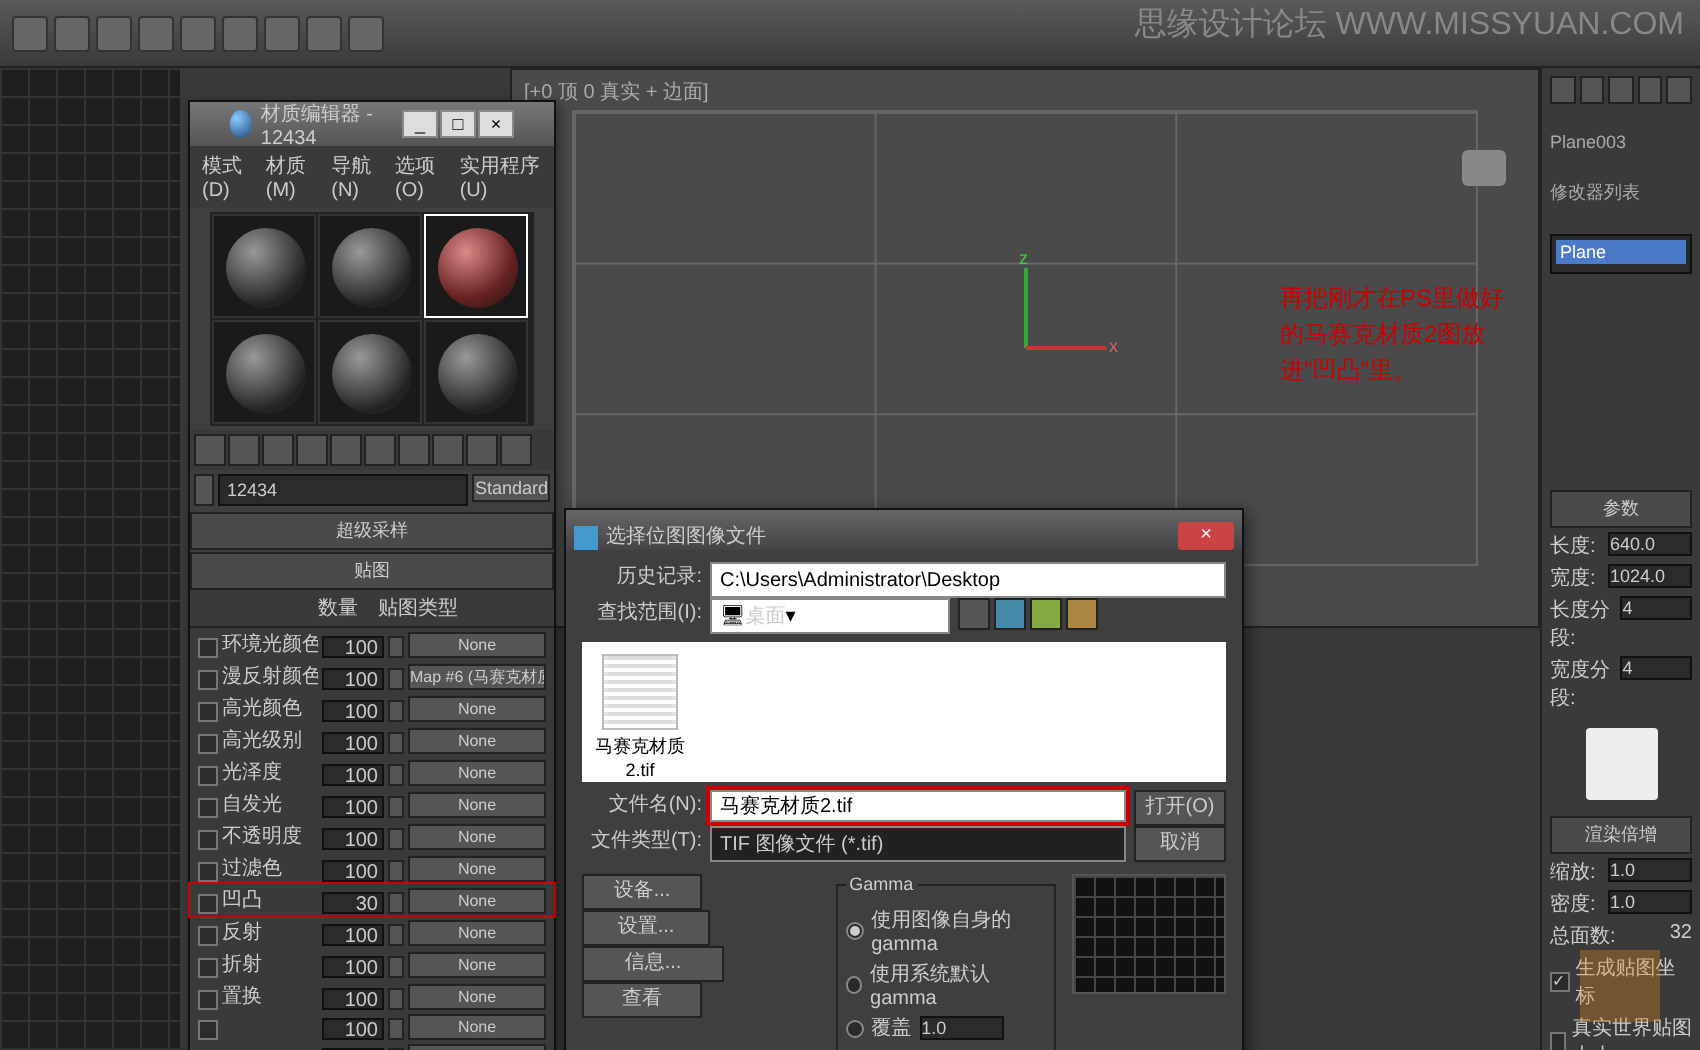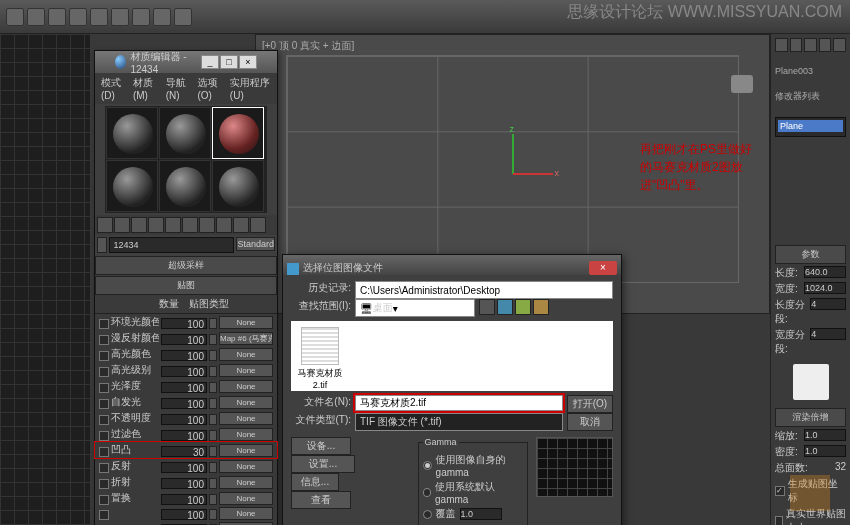--- a/index.html
+++ b/index.html
@@ -49,21 +49,21 @@
 .matname input{flex:1;background:#2a2a2a;border:1px solid #111;color:#ccc;padding:1px 3px;font-size:9px}
 .matname .mtb{width:50px;height:14px;background:#555;border:1px solid #222;text-align:center;font-size:9px;line-height:12px}
 .rollhead{background:#4a4a4a;text-align:center;padding:2px;font-size:9px;border:1px solid #222;margin-top:1px}
 .maplist{background:#3a3a3a}
 .maphdr{display:flex;font-size:9px;padding:2px 4px;border-bottom:1px solid #222}
 .maphdr span:first-child{width:60px}
 .maphdr span:nth-child(2){width:30px}
 .maprow{display:flex;align-items:flex-end;padding:1px 4px;font-size:9px;gap:2px}
 .maprow .cb{width:10px;height:10px;border:1px solid #777;background:#2a2a2a;flex-shrink:0}
 .maprow .nm{width:48px;overflow:hidden;white-space:nowrap}
-.maprow .amt{width:46px;height:11px;background:#2a2a2a;border:1px solid #111;text-align:right;padding-right:2px}
+.maprow .amt{width:31px;height:11px;background:#2a2a2a;border:1px solid #111;text-align:right;padding-right:2px}
 .maprow .sp{width:8px;height:11px;background:#555;border:1px solid #222}
 .maprow .btn{flex:1;height:13px;background:#555;border:1px solid #222;text-align:center;overflow:hidden;white-space:nowrap;font-size:8px;line-height:11px}
 .maprow.hl{outline:1px solid #c00}
 
 .filedlg{position:absolute;left:282px;top:254px;width:340px;background:#3f3f3f;border:1px solid #111;z-index:40;box-shadow:2px 2px 8px rgba(0,0,0,.5)}
 .fdtitle{background:linear-gradient(#666,#444);height:20px;display:flex;align-items:flex-end;padding:0 4px;color:#ddd}
 .fdtitle .ico{width:12px;height:12px;background:#49c;margin-right:4px}
 .fdtitle .x{margin-left:auto;width:28px;height:14px;background:#c94343;color:#fff;text-align:center;border-radius:2px;line-height:14px}
 .fdbody{padding:6px 8px}
 .fdrow{display:flex;align-items:flex-start;gap:4px;margin:0 0}
@@ -382,21 +382,21 @@
     </div>
     <div class="fdgamma">
       <div class="fdgleft">
         <div class="fdrow">
             <div class="fdbtn" style="width:60px">设备...</div>
           </div>
         <div class="fdrow">
             <div class="fdbtn" style="width:64px">设置...</div>
           </div>
         <div class="fdrow">
-            <div class="fdbtn" style="width:48px">信息...</div>
+            <div class="fdbtn" style="width:71px">信息...</div>
           </div>
         <div class="fdrow">
             <div class="fdbtn" style="width:60px">查看</div>
           </div>
       </div>
       <fieldset class="fdgbox">
         <legend>Gamma</legend>
         <div class="fdradio">
             <span class="r on"></span>
             <span>使用图像自身的 gamma</span>

